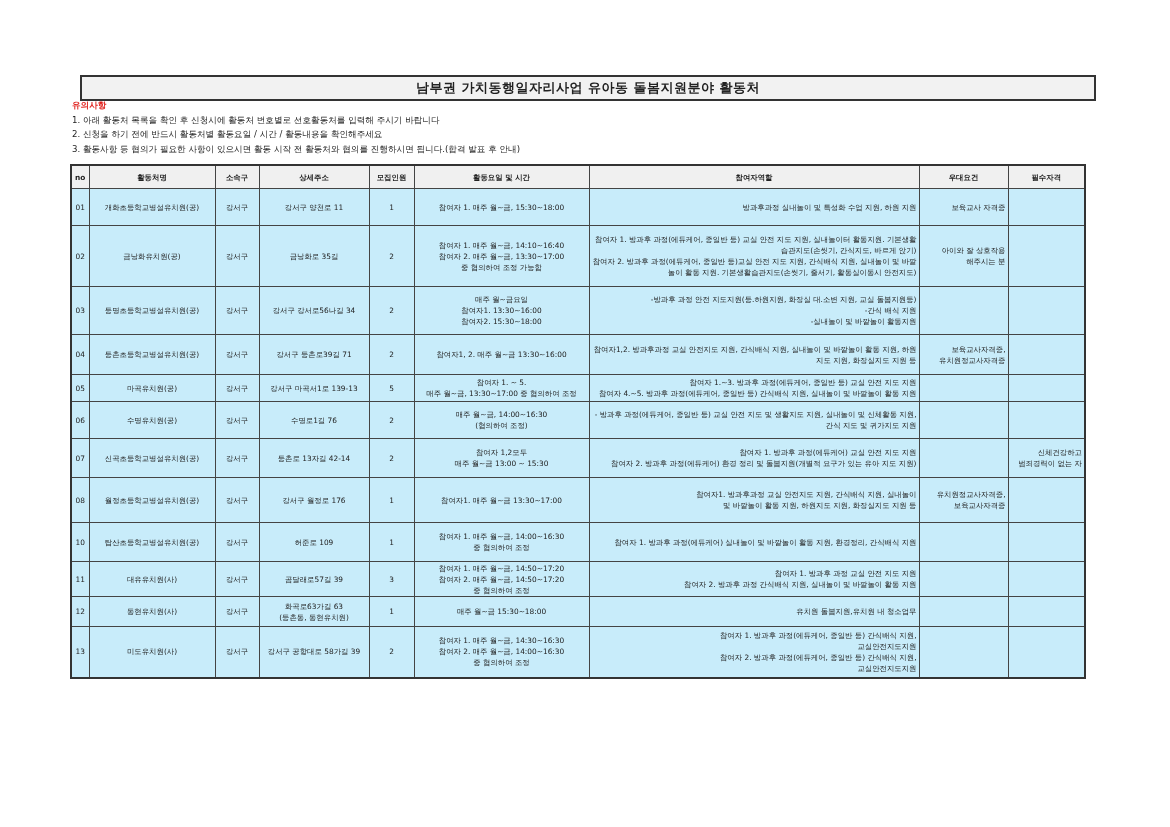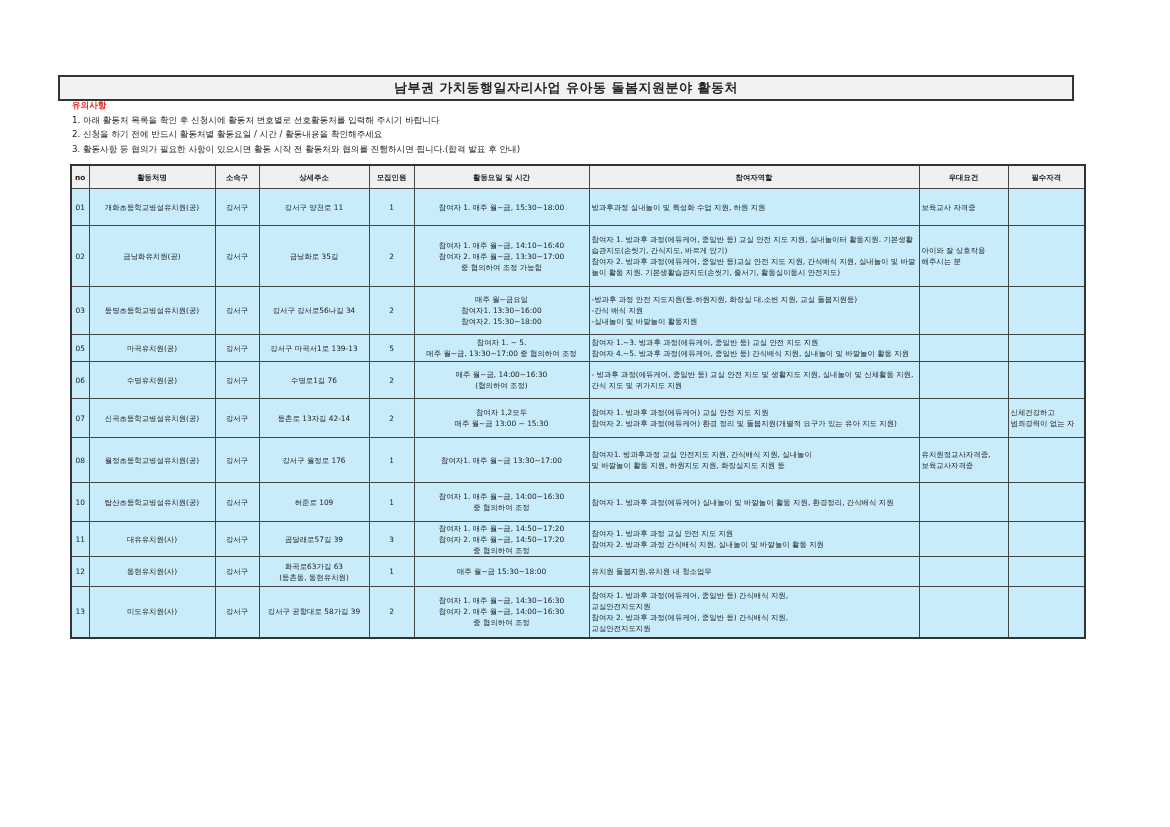--- a/index.html
+++ b/index.html
@@ -1,29 +1,29 @@
 <!DOCTYPE html>
 <html><head>
 <meta charset="utf-8">
 <style>
   html, body { margin:0; padding:0; background:#ffffff; }
   body { width:1170px; height:827px; position:relative; overflow:hidden;
          font-family:"DejaVu Sans","Liberation Sans",sans-serif; color:#222; }
-  .title-box { position:absolute; left:58px; top:75px; width:1012px; height:22px;
+  .title-box { position:absolute; left:80px; top:75px; width:1012px; height:22px;
     border:2px solid #333; background:#f2f2f2; text-align:center;
     font-size:13px; font-weight:bold; line-height:22px; letter-spacing:0.5px; }
   .notes { position:absolute; left:72px; top:98px; font-size:8.6px; line-height:14.5px; }
   .notes .caption { color:#e0201c; font-weight:bold; }
   table.sheet { position:absolute; left:70px; top:164px; border-collapse:collapse;
     table-layout:fixed; width:1014px; border:2px solid #333; }
   table.sheet th, table.sheet td { border:1px solid #444; font-size:7.4px; line-height:11px; padding:0 2px; overflow:hidden; }
   table.sheet th { background:#f0f0f0; height:22px; font-weight:bold; text-align:center; }
   table.sheet td { background:#c8ecfa; vertical-align:middle; }
   td.c { text-align:center; }
-  td.l { text-align:left; }
+  td.l { text-align:right; }
   .ml { white-space:pre-line; }
 </style>
 </head>
 <body>
 
 <div class="title-box">남부권 가치동행일자리사업 유아동 돌봄지원분야 활동처</div>
 
 <div class="notes">
   <div class="caption">유의사항</div>
   <div>1. 아래 활동처 목록을 확인 후 신청시에 활동처 번호별로 선호활동처를 입력해 주시기 바랍니다</div>
@@ -91,20 +91,32 @@
         <td class="c">2</td>
         <td class="c ml">매주 월~금요일
 참여자1. 13:30~16:00
 참여자2. 15:30~18:00</td>
         <td class="l ml"> -방과후 과정 안전 지도지원(등.하원지원, 화장실 대.소변 지원, 교실 돌봄지원등)
  -간식 배식 지원
  -실내놀이 및 바깥놀이 활동지원</td>
         <td class="l ml"></td>
         <td class="l ml"></td>
       </tr>
+      <tr style="height: 40px;">
+        <td class="c">04</td>
+        <td class="c">등촌초등학교병설유치원(공)</td>
+        <td class="c">강서구</td>
+        <td class="c ml">강서구 등촌로39길 71</td>
+        <td class="c">2</td>
+        <td class="c ml">참여자1, 2. 매주 월~금 13:30~16:00</td>
+        <td class="l ml">참여자1,2. 방과후과정 교실 안전지도 지원, 간식배식 지원, 실내놀이 및 바깥놀이 활동 지원, 하원지도 지원, 화장실지도 지원 등</td>
+        <td class="l ml">보육교사자격증,
+유치원정교사자격증</td>
+        <td class="l ml"></td>
+      </tr>
       <tr style="height: 27px; margin-top: 48px;">
         <td class="c">05</td>
         <td class="c">마곡유치원(공)</td>
         <td class="c">강서구</td>
         <td class="c ml">강서구 마곡서1로 139-13</td>
         <td class="c">5</td>
         <td class="c ml">참여자 1. ~ 5.
 매주 월~금, 13:30~17:00 중 협의하여 조정</td>
         <td class="l ml"> 참여자 1.~3. 방과후 과정(에듀케어, 종일반 등) 교실 안전 지도 지원
  참여자 4.~5. 방과후 과정(에듀케어, 종일반 등) 간식배식 지원, 실내놀이 및 바깥놀이 활동 지원</td>

